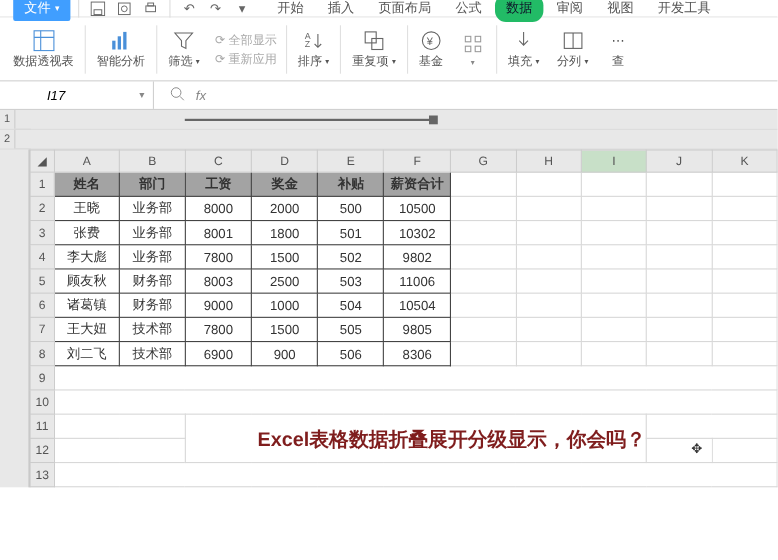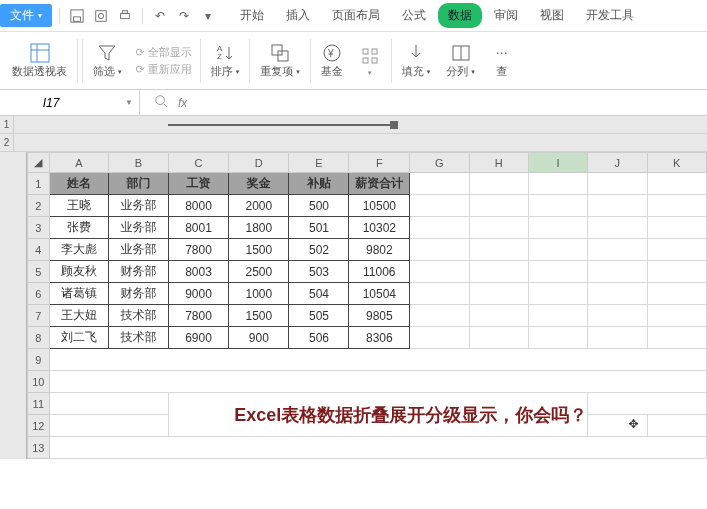--- a/index.html
+++ b/index.html
@@ -1,19 +1,19 @@
 <!DOCTYPE html>
 <html><head>
 <meta charset="utf-8">
 <style>
 * { box-sizing: border-box; margin: 0; padding: 0; font-family: "Microsoft YaHei", Arial, sans-serif; }
 body { background: #fff; font-size: 12px; color: #333; width: 707px; height: 509px; overflow: hidden; }
 
 
-.titlebar { height: 32px; background: #fff; border-bottom: 1px solid #e0e0e0; display: flex; align-items: center; padding: 0 0; gap: 4px; }
+.titlebar { height: 16px; background: #fff; border-bottom: 1px solid #e0e0e0; display: flex; align-items: center; padding: 0 12px; gap: 4px; }
 .menu-btn { background: #409eff; color: #fff; padding: 3px 10px; border-radius: 2px; font-size: 12px; display: flex; align-items: center; gap: 4px; }
 .menu-btn::after { content: "▾"; font-size: 8px; }
 .qat-icon { width: 20px; height: 20px; display: inline-flex; align-items: center; justify-content: center; color: #666; cursor: pointer; }
 .qat-sep { width: 1px; height: 16px; background: #ddd; margin: 0 3px; }
 .tabbar { display: flex; margin-left: 8px; gap: 2px; align-items: flex-end; }
 .tab { padding: 4px 10px; font-size: 12px; color: #555; cursor: pointer; }
 .tab.active { background: #22bb66; color: #0f172a; border-radius: 10px; }
 
 
 .ribbon { height: 58px; background: #fff; border-bottom: 1px solid #d0d0d0; display: flex; align-items: center; padding: 0 4px; }
@@ -103,20 +103,30 @@
     <div class="ribbon-icon">
         <svg width="20" height="20" viewBox="0 0 20 20">
           <rect x="1" y="1" width="18" height="18" fill="none" stroke="#4a90d9"></rect>
           <line x1="1" y1="7" x2="19" y2="7" stroke="#4a90d9"></line>
           <line x1="7" y1="1" x2="7" y2="19" stroke="#4a90d9"></line>
         </svg>
       </div>
     <div class="ribbon-label">数据透视表</div>
   </div>
   <div class="ribbon-sep"></div>
+  <div class="ribbon-group">
+    <div class="ribbon-icon">
+        <svg width="20" height="20" viewBox="0 0 20 20">
+          <rect x="2" y="10" width="3" height="8" fill="#4a90d9"></rect>
+          <rect x="7" y="6" width="3" height="12" fill="#4a90d9"></rect>
+          <rect x="12" y="2" width="3" height="16" fill="#4a90d9"></rect>
+        </svg>
+      </div>
+    <div class="ribbon-label">智能分析</div>
+  </div>
   <div class="ribbon-sep"></div>
   <div class="ribbon-group">
     <div class="ribbon-icon">
         <svg width="20" height="20" viewBox="0 0 20 20">
           <path d="M2 3 L18 3 L12 10 L12 17 L8 15 L8 10 Z" fill="none" stroke="#666"></path>
         </svg>
       </div>
     <div class="ribbon-label drop">筛选</div>
   </div>
   <div class="ribbon-stack">

